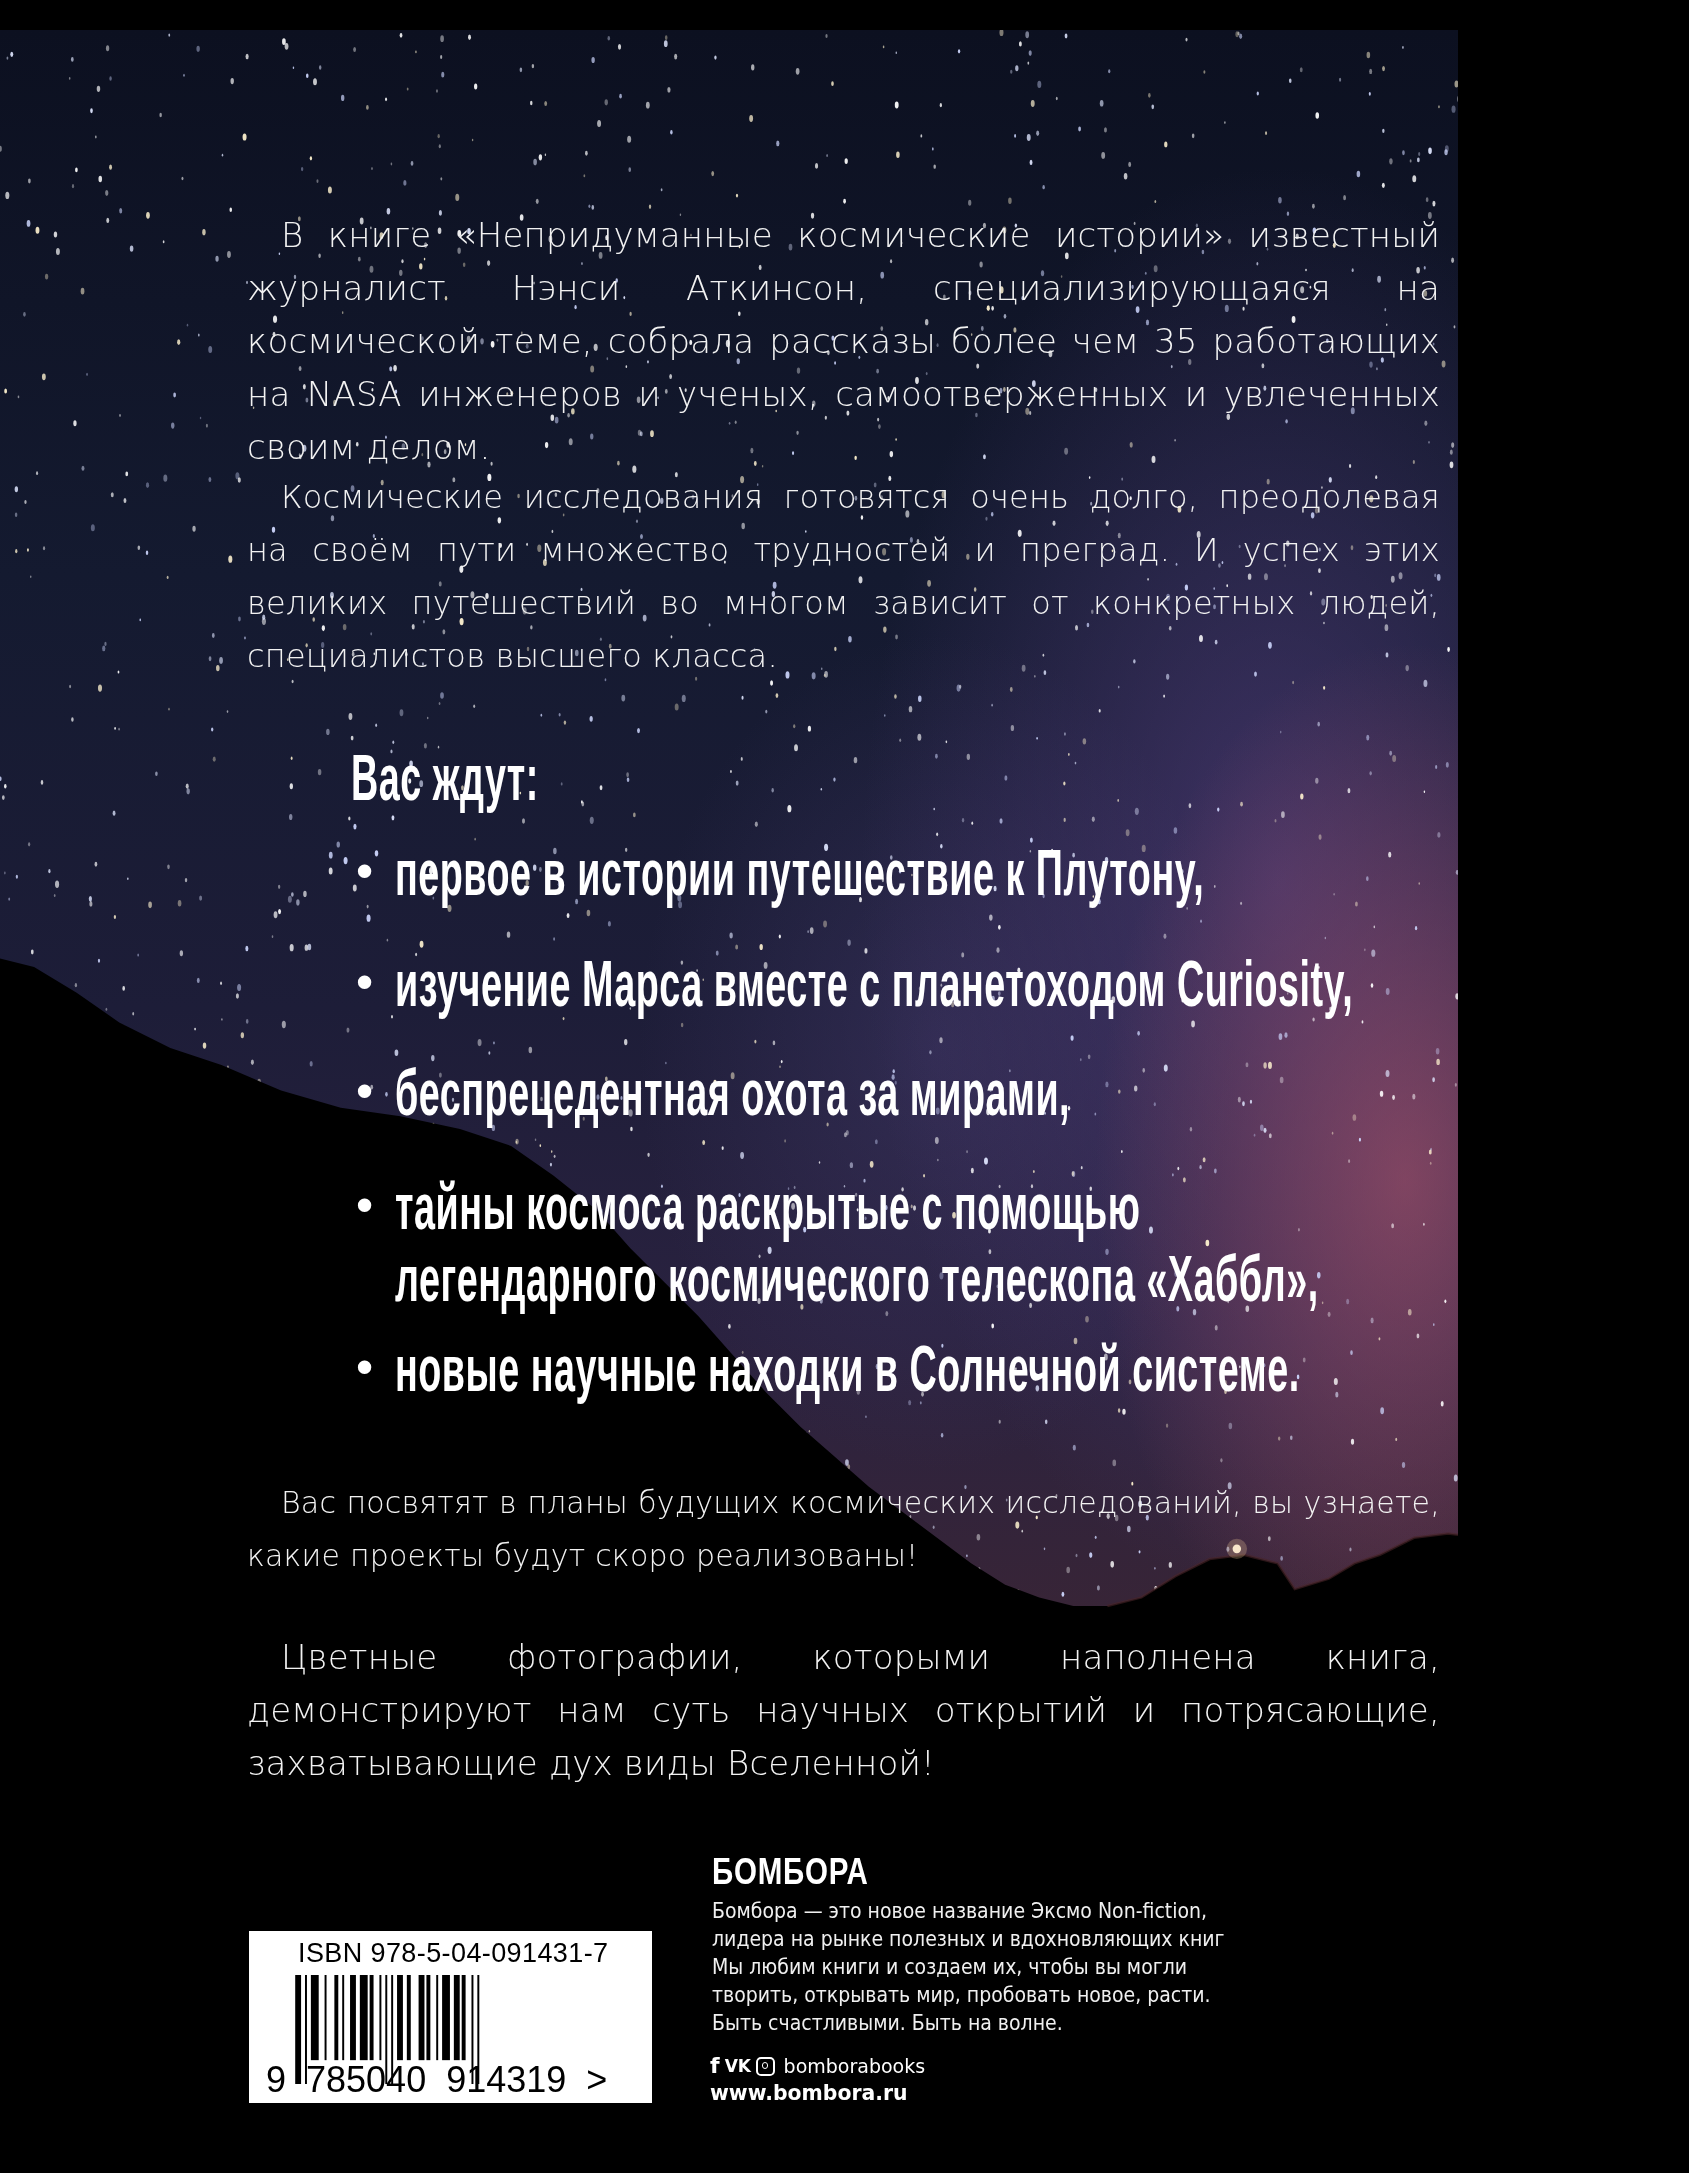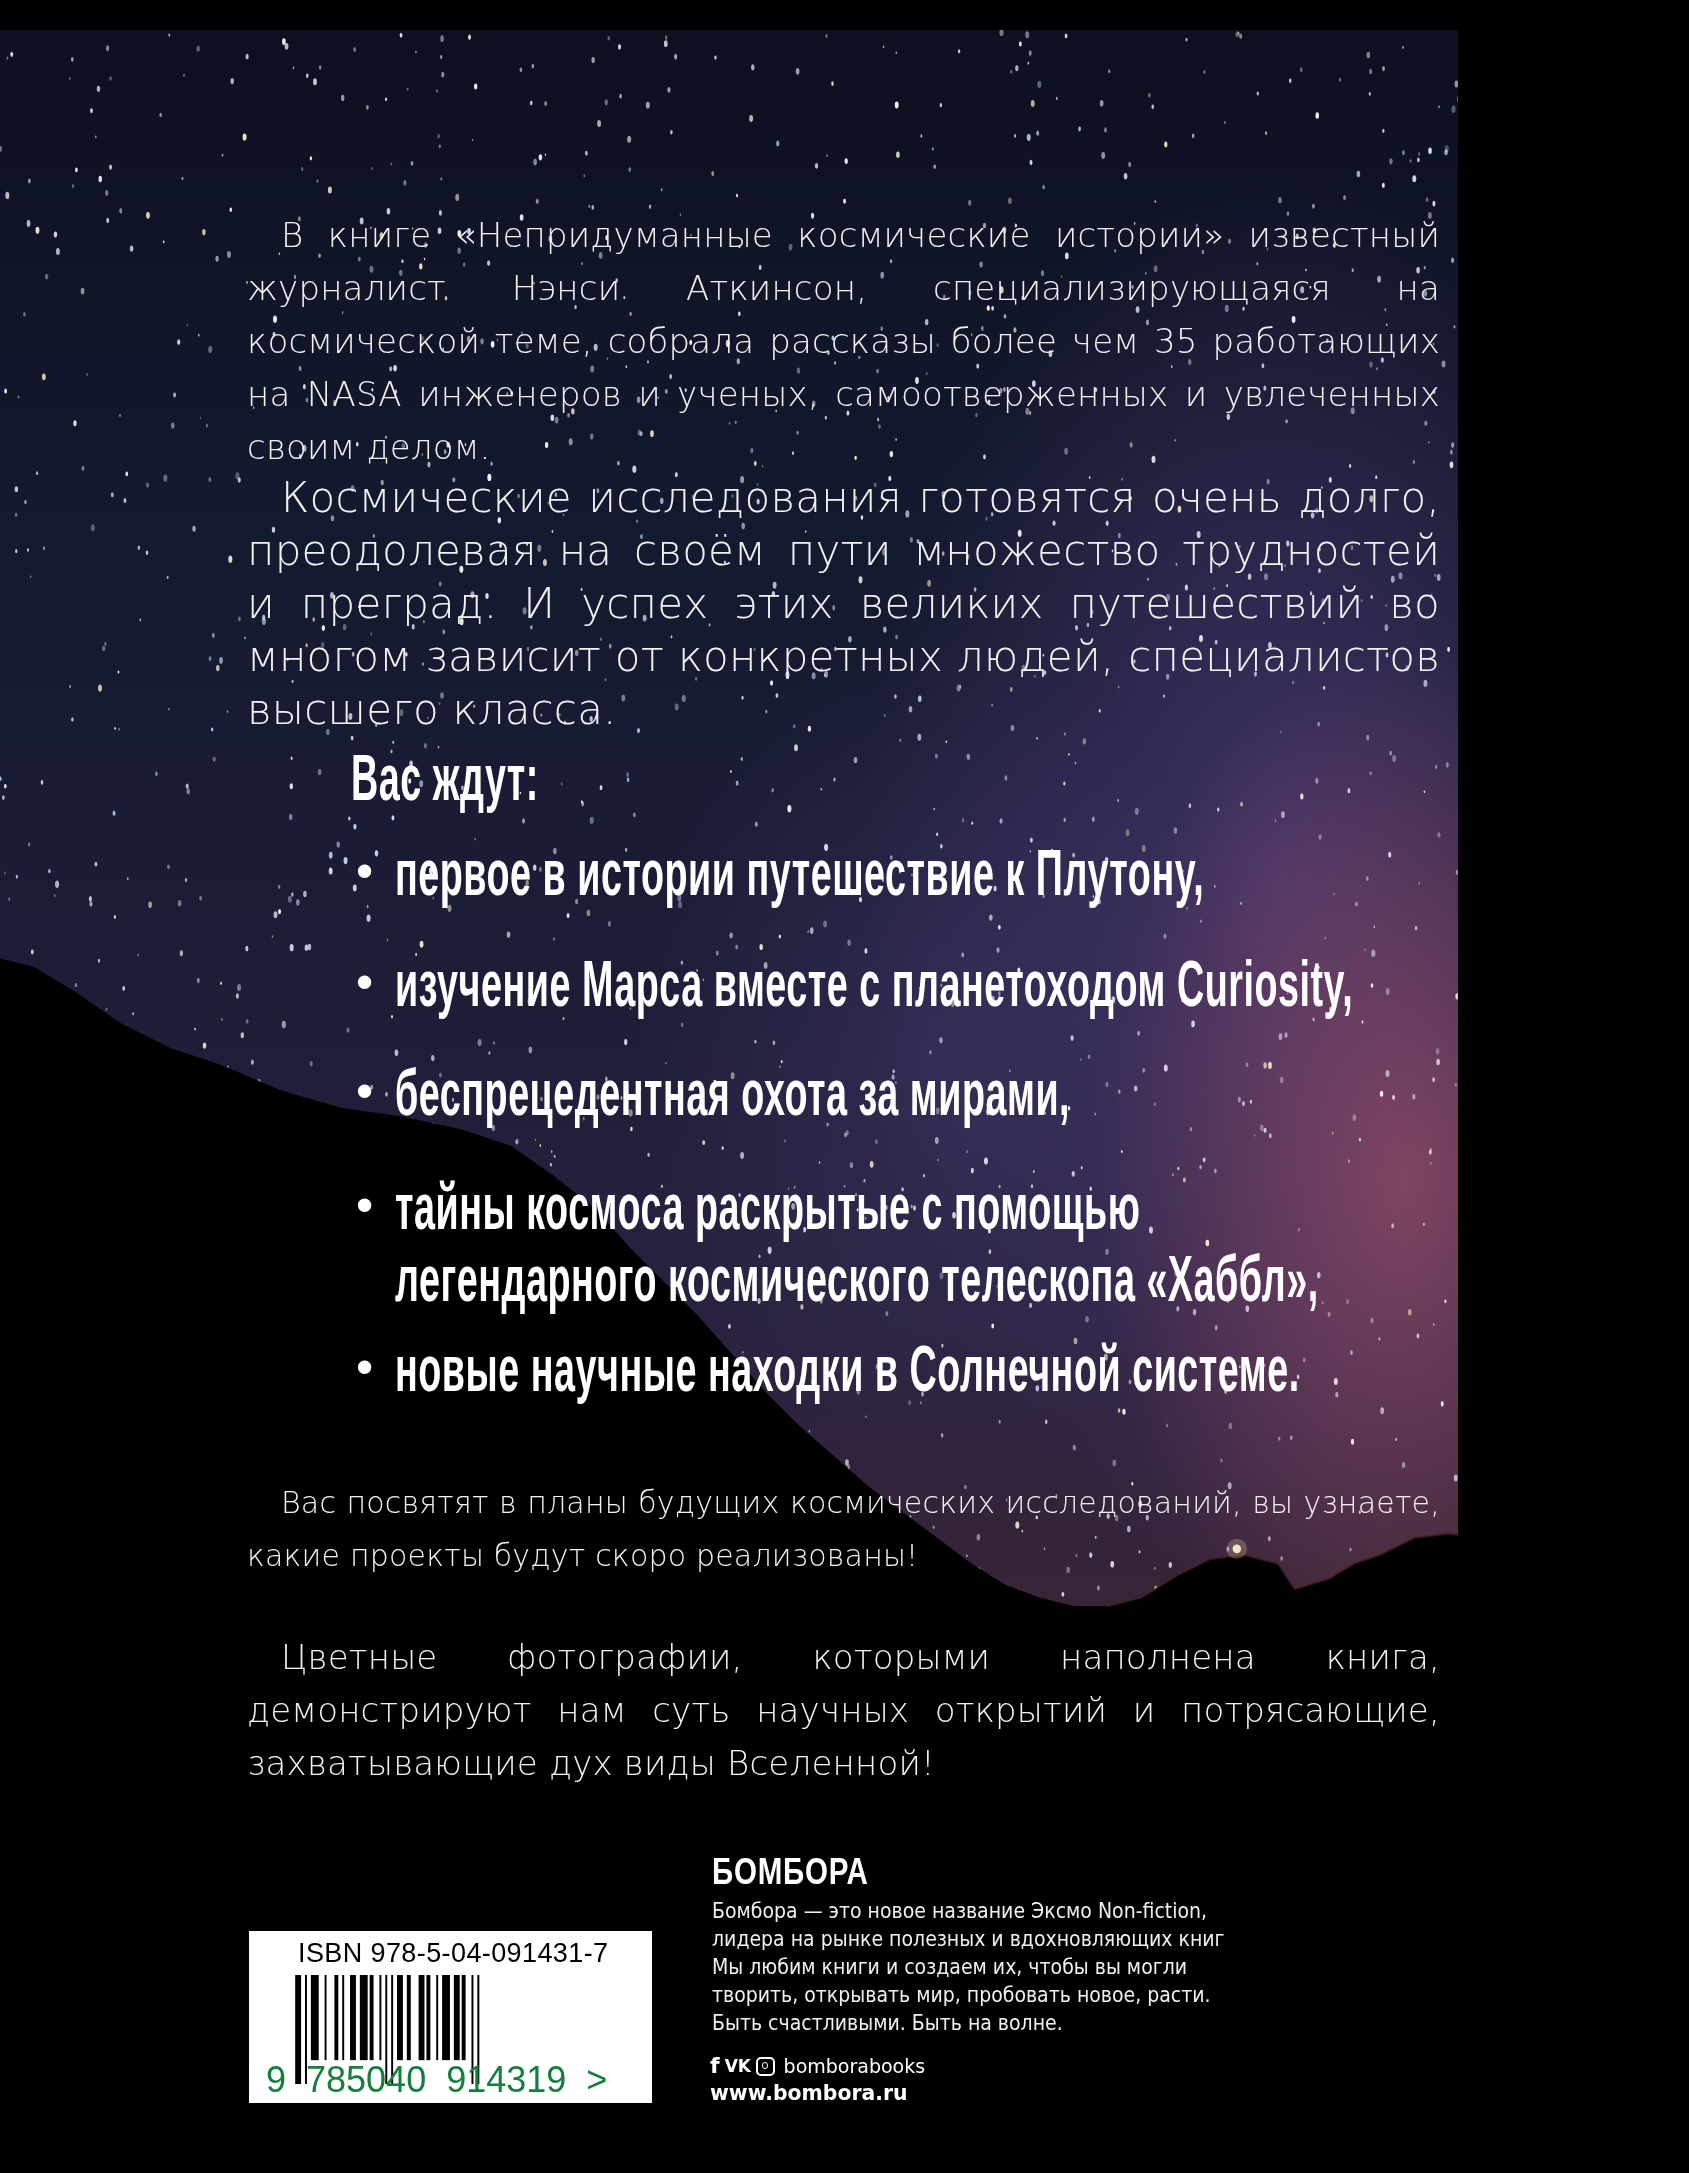--- a/index.html
+++ b/index.html
@@ -15,21 +15,21 @@
   }
   .stars { position:absolute; inset:0; pointer-events:none; }
   .mountain { position:absolute; inset:0; pointer-events:none; }
   .text-block {
     position:absolute; color:#f2f2f2;
     font-family:"DejaVu Sans", sans-serif; font-weight:300;
     text-align:justify; text-align-last:left;
     letter-spacing:0.2px;
   }
   .p1 { left:247px; top:179px; width:1193px; font-size:34px; line-height:53px; }
-  .p2 { left:247px; top:441px; width:1193px; font-size:42px; line-height:53px; }
+  .p2 { left:247px; top:441px; width:1193px; font-size:32px; line-height:53px; }
   .p3 { left:247px; top:1446px; width:1193px; font-size:30px; line-height:53px; }
   .p4 { left:247px; top:1601px; width:1193px; font-size:34px; line-height:53px; }
   .indent { display:inline-block; width:34px; }
   .cond {
     font-family:"Liberation Sans", sans-serif; font-weight:bold;
     color:#fff; transform:scaleX(0.58); transform-origin:left center;
     white-space:nowrap; letter-spacing:0.9px;
   }
   .heading { position:absolute; left:351px; top:714px; font-size:65px; line-height:68px; }
   .bullets { position:absolute; left:351px; top:809px; }
@@ -51,21 +51,21 @@
   .social .ico { font-family:"DejaVu Sans", sans-serif; font-weight:bold; font-size:22px; line-height:24px; }
   .social .ig { width:19px; height:19px; border:2.6px solid #fff; border-radius:5.1px; position:relative; box-sizing:border-box; }
   .social .ig::after { content:""; position:absolute; left:3.4px; top:3.4px; width:6.8px; height:6.8px; border:1.7px solid #fff; border-radius:50%; box-sizing:border-box; }
   .social .handle { font-family:"DejaVu Sans", sans-serif; font-weight:normal; font-size:19px; margin-left:3.4px; }
   .website { position:absolute; left:710px; top:2051px; color:#fff; font-family:"DejaVu Sans", sans-serif; font-weight:bold; font-size:20.4px; }
   .barcode-box {
     position:absolute; left:249px; top:1901px; width:403px; height:172px; background:#fff;
   }
   .isbn-text { position:absolute; left:49px; top:6.8px; font-family:"Liberation Sans", sans-serif; font-size:27px; color:#000; letter-spacing:0.4px; }
   .bars { position:absolute; left:46px; top:44px; }
-  .barcode-digits { position:absolute; left:17px; top:128px; font-family:"Liberation Sans", sans-serif; font-size:36px; color:#15803d; white-space:pre; }
+  .barcode-digits { position:absolute; left:17px; top:128px; font-family:"Liberation Sans", sans-serif; font-size:36px; color:#000000; white-space:pre; }
 </style>
 </head>
 <body>
 
 <div class="cover">
 
   <svg class="stars" width="1690" height="2174" id="starsvg" viewBox="0 0 1984 2552">
       <ellipse cx="1299.8" cy="579.1" rx="1.81" ry="3.26" fill="#ffffff" opacity="0.76"></ellipse>
       <ellipse cx="1335.5" cy="328.1" rx="2.21" ry="3.98" fill="#cfd8ff" opacity="0.85"></ellipse>
       <ellipse cx="1467.0" cy="641.7" rx="2.07" ry="3.73" fill="#ffffff" opacity="0.70"></ellipse>

